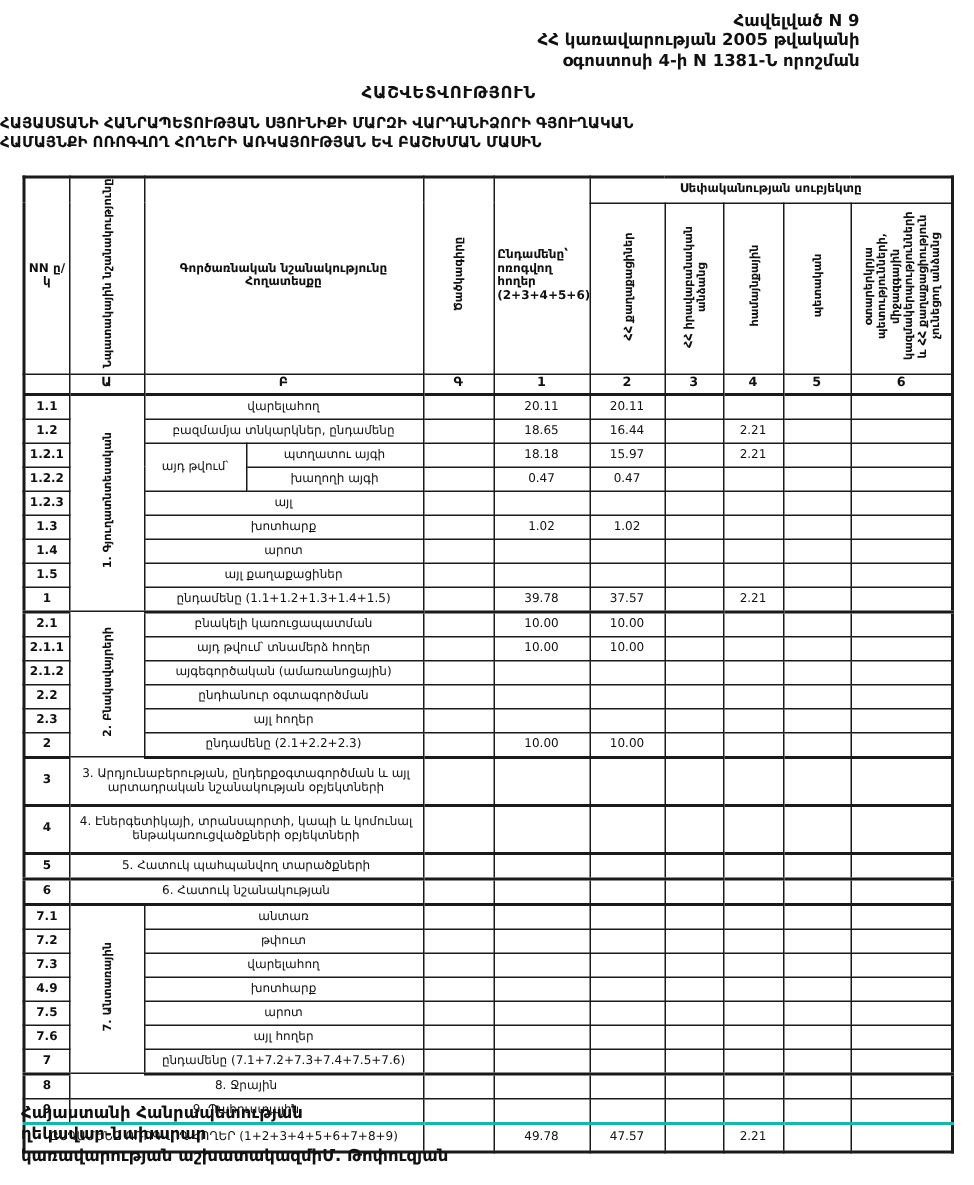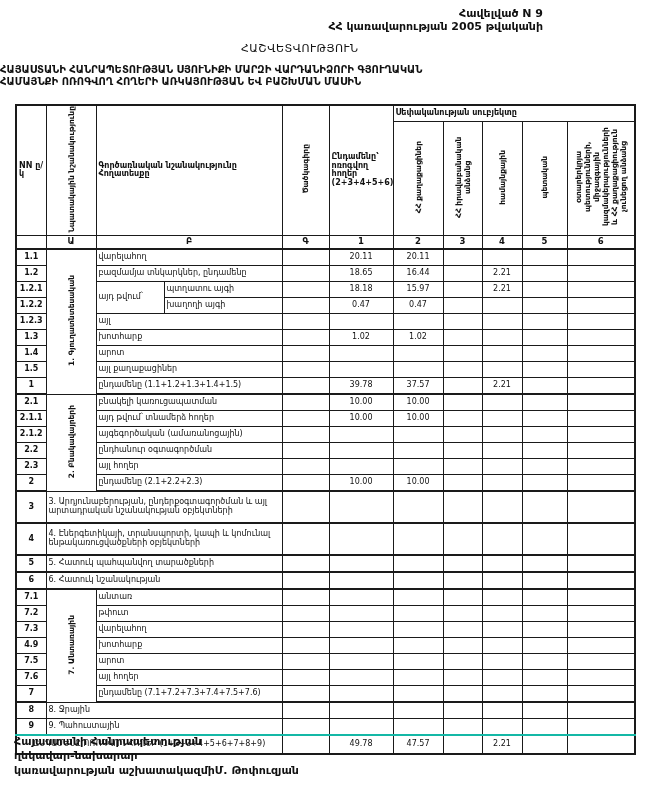--- a/index.html
+++ b/index.html
@@ -2,46 +2,46 @@
 <html><head>
 <meta charset="utf-8">
 <style>
   html,body{margin:0;padding:0;background:#fff;}
   body{
     width:649px;height:790px;
     font-family:"DejaVu Sans",sans-serif;
     color:#111;position:relative;overflow:hidden;
   }
   .appendix{
-    margin:7px 106px 0 0;
+    margin:7px 76px 0 0;
     text-align:right;font-weight:bold;font-size:11px;line-height:1.22;
   }
   .report-heading{
     margin:8px 0 0 241px;
-    font-weight:normal;font-size:11px;letter-spacing:.5px;
+    font-weight:bold;font-size:11px;letter-spacing:.5px;
   }
   .doc-title{
     margin-top:9px;font-weight:bold;font-size:10px;line-height:1.25;
   }
   table.land{
     border-collapse:collapse;table-layout:fixed;
     width:619px;margin:15px 0 0 15px;
     border:2px solid #1a1a1a;
   }
   table.land td{
     border:1px solid #1a1a1a;
     font-size:8px;line-height:1.1;
     padding:0 2px;height:15px;overflow:hidden;
     vertical-align:middle;
   }
   td.no{ text-align:center;font-size:8.5px;font-weight:bold;padding:0 1px;margin-top:24px;}
-  td.lbl{ text-align:left;}
+  td.lbl{ text-align:center;}
   td.num{ text-align:center;font-size:8.5px;}
   td.code{ }
-  td.hcell{ text-align:left;font-weight:bold;font-size:8px;margin-left:36px;}
+  td.hcell{ text-align:center;font-weight:bold;font-size:8px;margin-left:36px;}
   td.vcell{ text-align:center;font-weight:bold;}
   .vert{
     display:inline-block;
     writing-mode:vertical-rl;transform:rotate(180deg);
     font-size:7.5px;font-weight:bold;line-height:1.2;
     white-space:nowrap;
   }
   .vert.wrap{ white-space:normal;max-height:100px;}
   .vert.sect{ font-weight:bold;}
   tr.h1 td{height:14px;}
@@ -56,20 +56,21 @@
     display:flex;justify-content:flex-start;align-items:flex-end;
     font-weight:bold;font-size:11px;line-height:1.3;
   }
 </style>
 </head>
 <body>
 
 <div class="appendix">
   <div>Հավելված N 9</div>
   <div>ՀՀ կառավարության 2005 թվականի</div>
+  <div>օգոստոսի 4-ի N 1381-Ն որոշման</div>
 </div>
 
 <div class="report-heading">ՀԱՇՎԵՏՎՈՒԹՅՈՒՆ</div>
 
 <div class="doc-title">
   <div>ՀԱՅԱՍՏԱՆԻ ՀԱՆՐԱՊԵՏՈՒԹՅԱՆ ՍՅՈՒՆԻՔԻ ՄԱՐԶԻ ՎԱՐԴԱՆԻՁՈՐԻ ԳՅՈՒՂԱԿԱՆ</div>
   <div>ՀԱՄԱՅՆՔԻ ՈՌՈԳՎՈՂ ՀՈՂԵՐԻ ԱՌԿԱՅՈՒԹՅԱՆ ԵՎ ԲԱՇԽՄԱՆ ՄԱՍԻՆ</div>
 </div>
 
 <table class="land">

